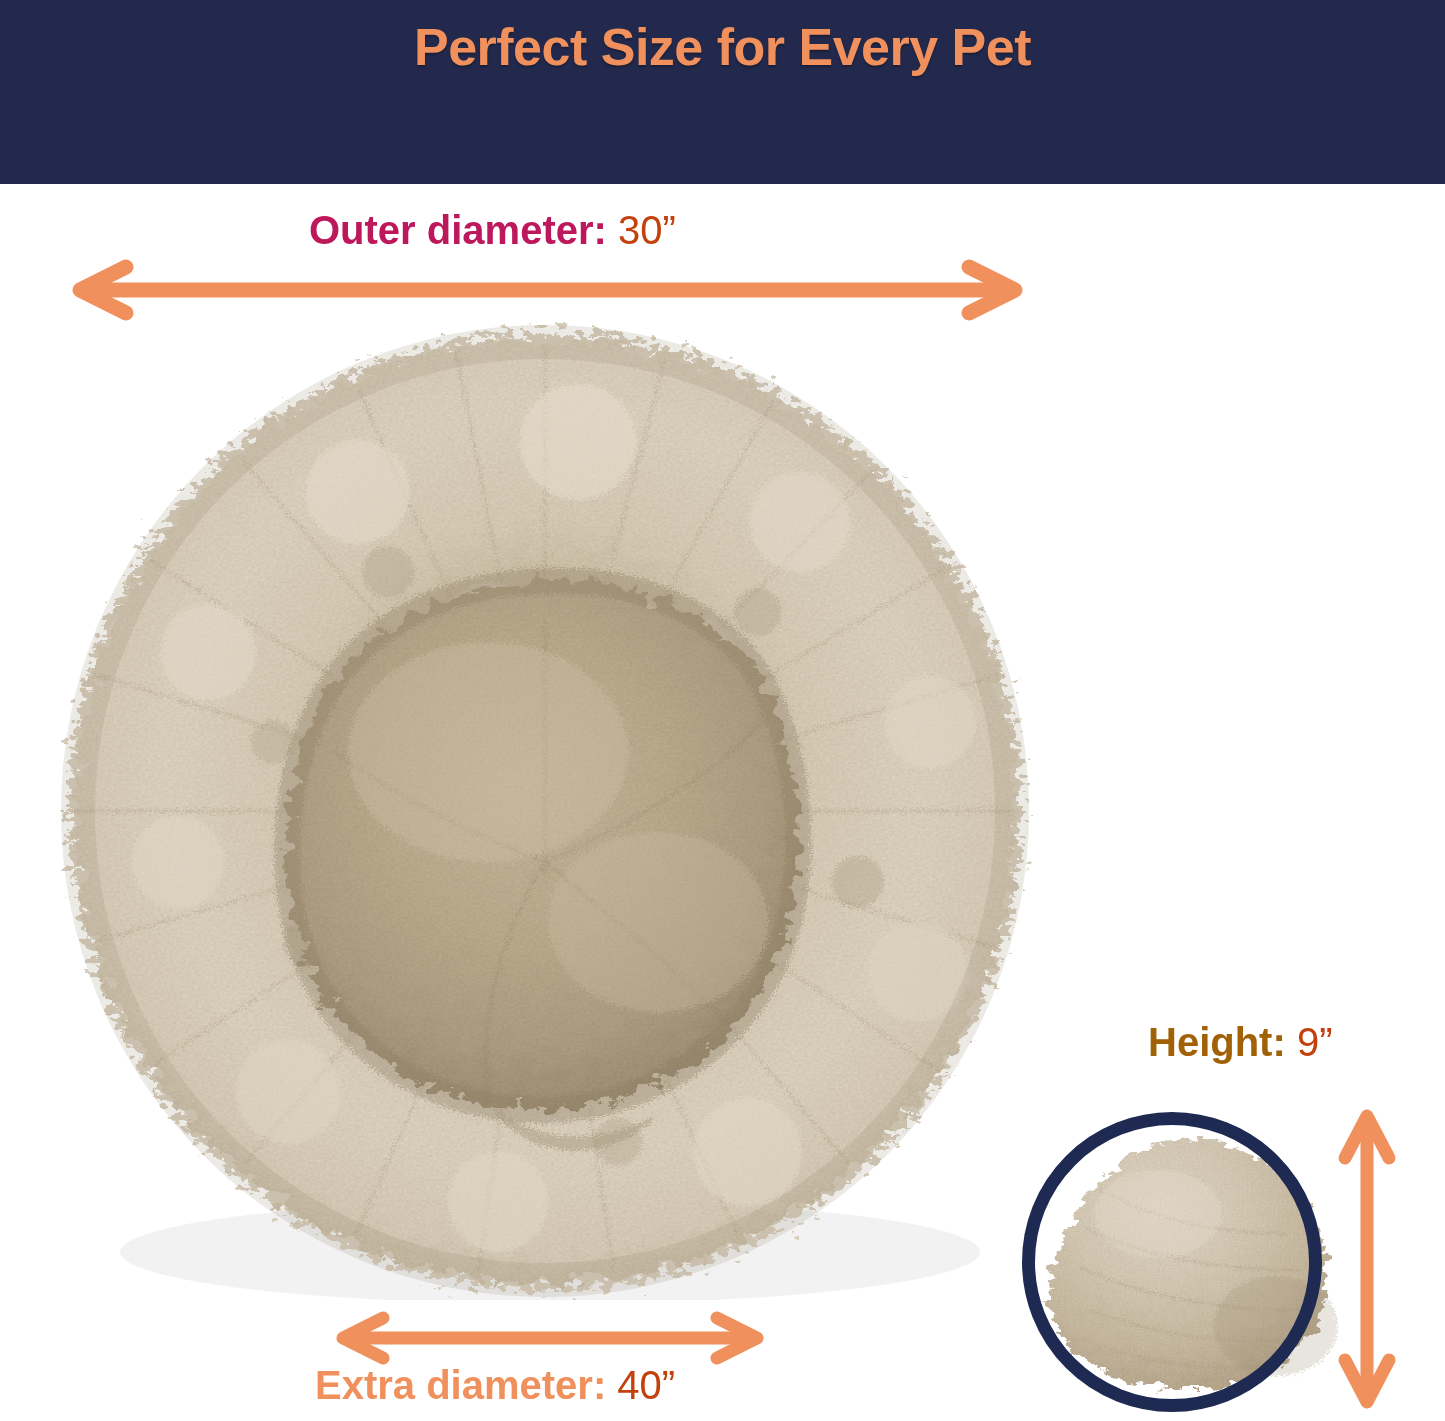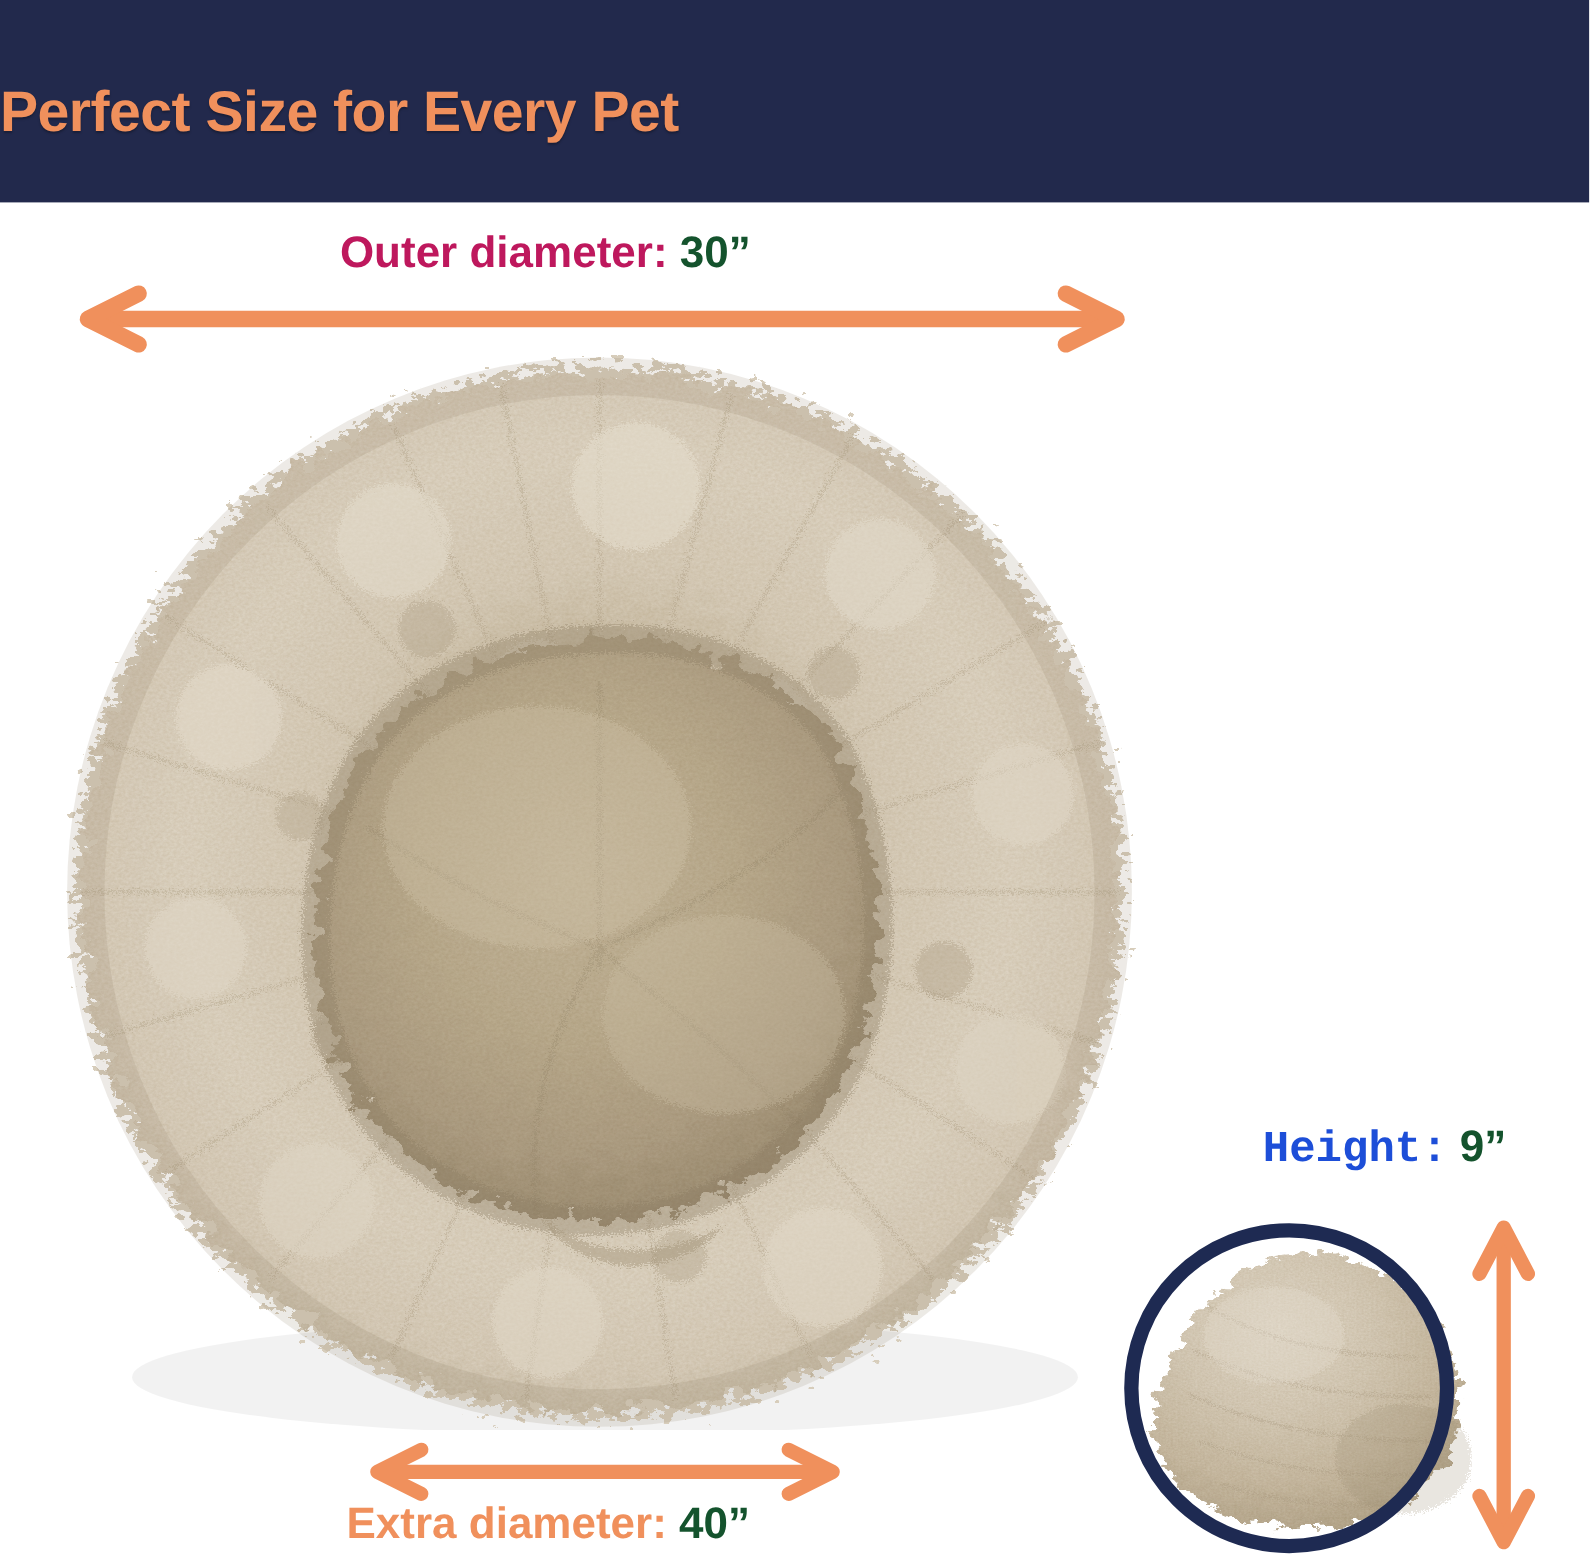--- a/index.html
+++ b/index.html
@@ -9,21 +9,21 @@
     font-family:"Liberation Sans", sans-serif;
     overflow:hidden;
     position:relative;
   }
   #stage{position:absolute;left:0;top:0;width:1445px;height:1421px;overflow:hidden;background:#fff;}
 
   
   .banner{
     position:absolute;left:0;top:0;width:1445px;height:184px;
     background:var(--navy,#22294C);
-    display:flex;align-items:center;justify-content:flex-start;
+    display:flex;flex-direction:column;align-items:center;justify-content:flex-start;
     padding-top:20px;box-sizing:border-box;
   }
   .banner-title{
     color:#F0905C;
     font-size:52px;
     font-weight:bold;
     letter-spacing:-0.5px;
     line-height:1.05;
     white-space:nowrap;
     text-shadow:0 2px 2px rgba(0,0,0,.28);
@@ -34,21 +34,21 @@
     font-weight:400;
     line-height:1.05;
     margin-top:6px;
     white-space:nowrap;
     text-shadow:0 2px 2px rgba(0,0,0,.30);
   }
 
   
   .dimlabel{position:absolute;white-space:nowrap;font-size:40px;font-weight:bold;line-height:1;}
   .dimlabel .k{color:#F0905C;}
-  .dimlabel .v{color:#14532d;font-weight:700;margin-top:24px;}
+  .dimlabel .v{color:#c2410c;font-weight:400;margin-top:24px;}
 
   #outer-label{left:309px;top:210px;}
   #inner-label{left:315px;top:1365px;}
   #height-label{left:1148px;top:1022px;}
 
   
   .arrow-svg{position:absolute;overflow:visible;}
   #outer-arrow{left:60px;top:258px;}
   #inner-arrow{left:325px;top:1312px;}
   #height-arrow{left:1335px;top:1100px;}
@@ -241,21 +241,21 @@
       <polyline points="58,6 18,26 58,46"></polyline>
       <polyline points="392,6 432,26 392,46"></polyline>
     </g>
   </svg>
 
   <div class="dimlabel" id="inner-label">
     <span class="k" style="color: rgb(240, 144, 92);">Extra diameter:</span><span>&nbsp;</span><span class="v">40”</span>
   </div>
 
   <div class="dimlabel" id="height-label">
-    <span class="k" style="color: #1d4ed8; font-family: Liberation Mono, monospace;">Height:</span><span>&nbsp;</span><span class="v">9”</span>
+    <span class="k" style="color: #a16207;">Height:</span><span>&nbsp;</span><span class="v">9”</span>
   </div>
 
   <svg id="bed-inset-img" viewBox="0 0 300 272" aria-hidden="true">
     <defs>
       <radialGradient id="sideGrad" cx="40%" cy="28%" r="78%">
         <stop offset="0%" stop-color="#E2DACB"></stop>
         <stop offset="38%" stop-color="#D8CEBC"></stop>
         <stop offset="72%" stop-color="#CABDA6"></stop>
         <stop offset="100%" stop-color="#B4A68C"></stop>
       </radialGradient>

